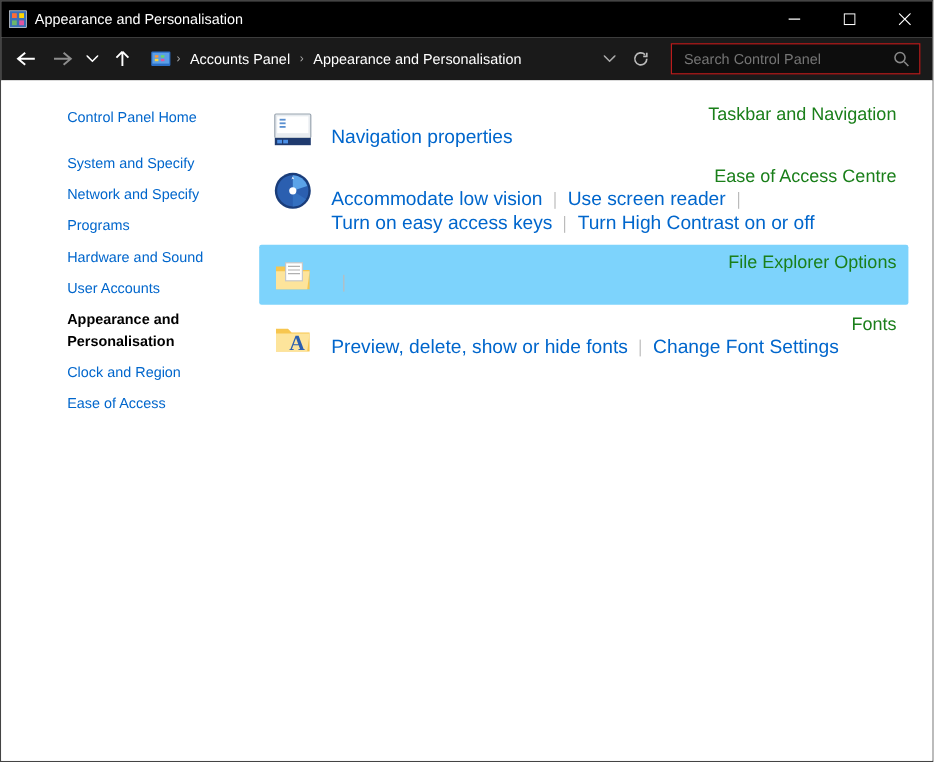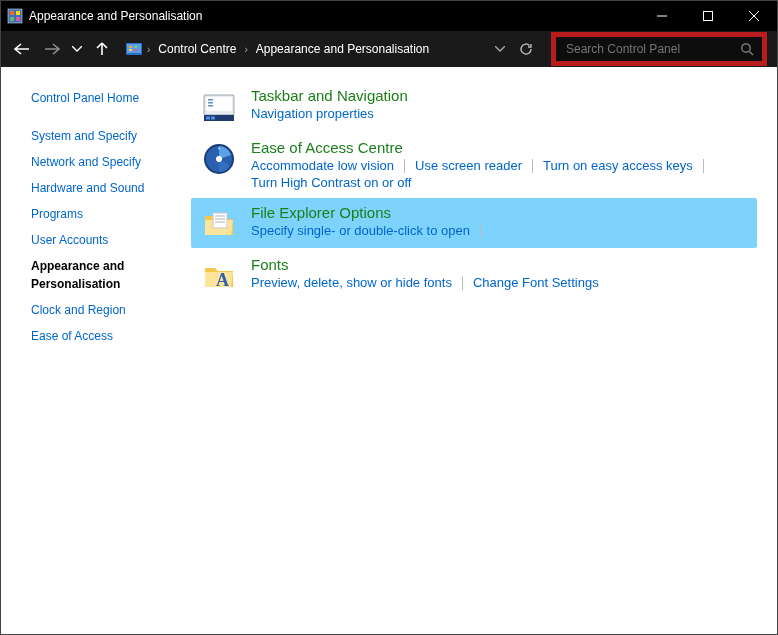--- a/index.html
+++ b/index.html
@@ -22,39 +22,39 @@
   
   .navbar{height:36px;background:var(--nav);color:#fff;display:flex;align-items:center;padding:0 10px;gap:6px;}
   .nav-arrows{display:flex;align-items:center;gap:8px;}
   .nav-btn{width:22px;height:22px;display:flex;align-items:center;justify-content:center;color:#fff;}
   .breadcrumb{display:flex;align-items:center;flex:1;gap:4px;margin-left:6px;}
   .bc-icon{width:18px;height:18px;display:inline-flex;align-items:center;justify-content:center;}
   .bc-item{color:#fff;padding:2px 4px;font-size:12px;}
   .bc-sep{color:#aaa;font-size:10px;padding:0 0;}
   .bc-drop{color:#aaa;margin-left:auto;}
   .refresh{width:22px;height:22px;display:flex;align-items:center;justify-content:center;color:#bbb;margin-left:4px;}
-  .searchbox{width:190px;height:24px;background:#0d0d0d;display:flex;align-items:center;padding:0 8px;margin-left:8px;border:5px solid #b91c1c;}
+  .searchbox{width:190px;height:24px;background:#0d0d0d;display:flex;align-items:center;padding:0 8px;margin-left:8px;border:1px solid #b91c1c;}
   .searchbox input{background:transparent;border:none;outline:none;color:#888;font-size:12px;flex:1;font-family:inherit;}
   .searchbox .searchicon{color:#888;}
 
   
-  .body{flex:1;display:flex;overflow:hidden;background:var(--page-bg);}
+  .body{flex:1;display:flex;overflow:hidden;background:var(--page-bg);padding-left:25px;}
   .sidebar{width:190px;padding:18px 0 0 0;}
   .sidebar a{display:block;padding:4px 4px 4px 30px;color:var(--link);text-decoration:none;font-size:12px;line-height:1.5;}
   .sidebar a.current{color:#000;font-weight:bold;}
   .sidebar a.home{margin-bottom:12px;}
 
   .content{flex:1;padding:14px 20px 10px 0;}
   .category{display:flex;padding:6px 10px;border-radius:2px;margin-bottom:2px;}
   .category.selected{background:#7dd3fc;}
   .cat-icon{width:36px;height:36px;margin-right:14px;margin-top:2px;display:flex;align-items:center;justify-content:center;flex-shrink:0;}
-  .cat-body{flex:1;}
+  .cat-body{flex:1;text-align:right;}
   .cat-title{color:var(--green);font-size:15px;text-decoration:none;display:inline-block;margin-bottom:2px;}
   .cat-links{display:flex;flex-wrap:wrap;align-items:center;column-gap:0;row-gap:2px;}
-  .cat-links a{color:var(--link);text-decoration:none;font-size:13px;}
+  .cat-links a{color:var(--link);text-decoration:none;font-size:16px;}
   .cat-links a.ul{text-decoration:underline;}
   .cat-links .sep{width:1px;height:14px;background:#bbb;margin:0 10px;}
 
   svg{display:block;}
 </style>
 </head>
 <body>
 
 <div class="window">
 
@@ -119,21 +119,21 @@
         <svg width="18" height="18" viewBox="0 0 18 18">
             <rect x="1" y="3" width="16" height="12" rx="1" fill="#2b6fc7"></rect>
             <rect x="2" y="4" width="14" height="9" fill="#5b9fe7"></rect>
             <rect x="4" y="6" width="3" height="2" fill="#ff9a3a"></rect>
             <rect x="9" y="6" width="3" height="2" fill="#6bd66b"></rect>
             <rect x="4" y="9" width="3" height="2" fill="#ffd73a"></rect>
             <rect x="9" y="9" width="3" height="2" fill="#e056a0"></rect>
           </svg>
       </span>
       <span class="bc-sep">›</span>
-      <span class="bc-item">Control Centre</span>
+      <span class="bc-item">Accounts Panel</span>
       <span class="bc-sep">›</span>
       <span class="bc-item">Appearance and Personalisation</span>
       <span class="bc-drop">
         <svg width="10" height="6">
             <path d="M0 0 L5 5 L10 0" fill="none" stroke="#aaa" stroke-width="1.3"></path>
           </svg>
       </span>
     </div>
     <div class="refresh">
       <svg width="14" height="14" viewBox="0 0 14 14">
@@ -150,22 +150,22 @@
       </span>
     </div>
   </div>
 
   <div class="body">
     <div class="sidebar" id="sidebar">
       <a href="#" class="home">Control Panel Home</a>
 
     <a href="#">System and Specify</a>
         <a href="#">Network and Specify</a>
+        <a href="#">Programs</a>
         <a href="#">Hardware and Sound</a>
-        <a href="#">Programs</a>
         <a href="#">User Accounts</a>
         <a href="#" class="current">Appearance and Personalisation</a>
         <a href="#">Clock and Region</a>
         <a href="#">Ease of Access</a>
       </div>
 
     <div class="content" id="content">
 
     <div class="category">
           <div class="cat-icon">
@@ -210,21 +210,20 @@
             <svg width="34" height="34" viewBox="0 0 34 34">
               <path d="M3 9 L3 28 L31 28 L31 12 L16 12 L13 9 Z" fill="#f7c64f"></path>
               <path d="M3 13 L31 13 L29 28 L3 28 Z" fill="#fde49b"></path>
               <rect x="11" y="6" width="14" height="15" fill="#fff" stroke="#c8c8c8"></rect>
               <line x1="13" y1="9" x2="23" y2="9" stroke="#b0b0b0"></line>
               <line x1="13" y1="12" x2="23" y2="12" stroke="#b0b0b0"></line>
               <line x1="13" y1="15" x2="23" y2="15" stroke="#b0b0b0"></line>
             </svg>
           </div>
           <div class="cat-body"><a class="cat-title">File Explorer Options</a><div class="cat-links">
-              <a>Specify single- or double-click to open</a>
               <span class="sep"></span>
             </div></div>
         </div>
         <div class="category">
           <div class="cat-icon">
             <svg width="34" height="34" viewBox="0 0 34 34">
               <path d="M3 9 L3 28 L31 28 L31 12 L16 12 L13 9 Z" fill="#f7c64f"></path>
               <path d="M3 13 L31 13 L29 28 L3 28 Z" fill="#fde49b"></path>
               <text x="14" y="27" font-family="Georgia,serif" font-size="18" font-weight="bold" fill="#2b5fb0">A</text>
             </svg>

